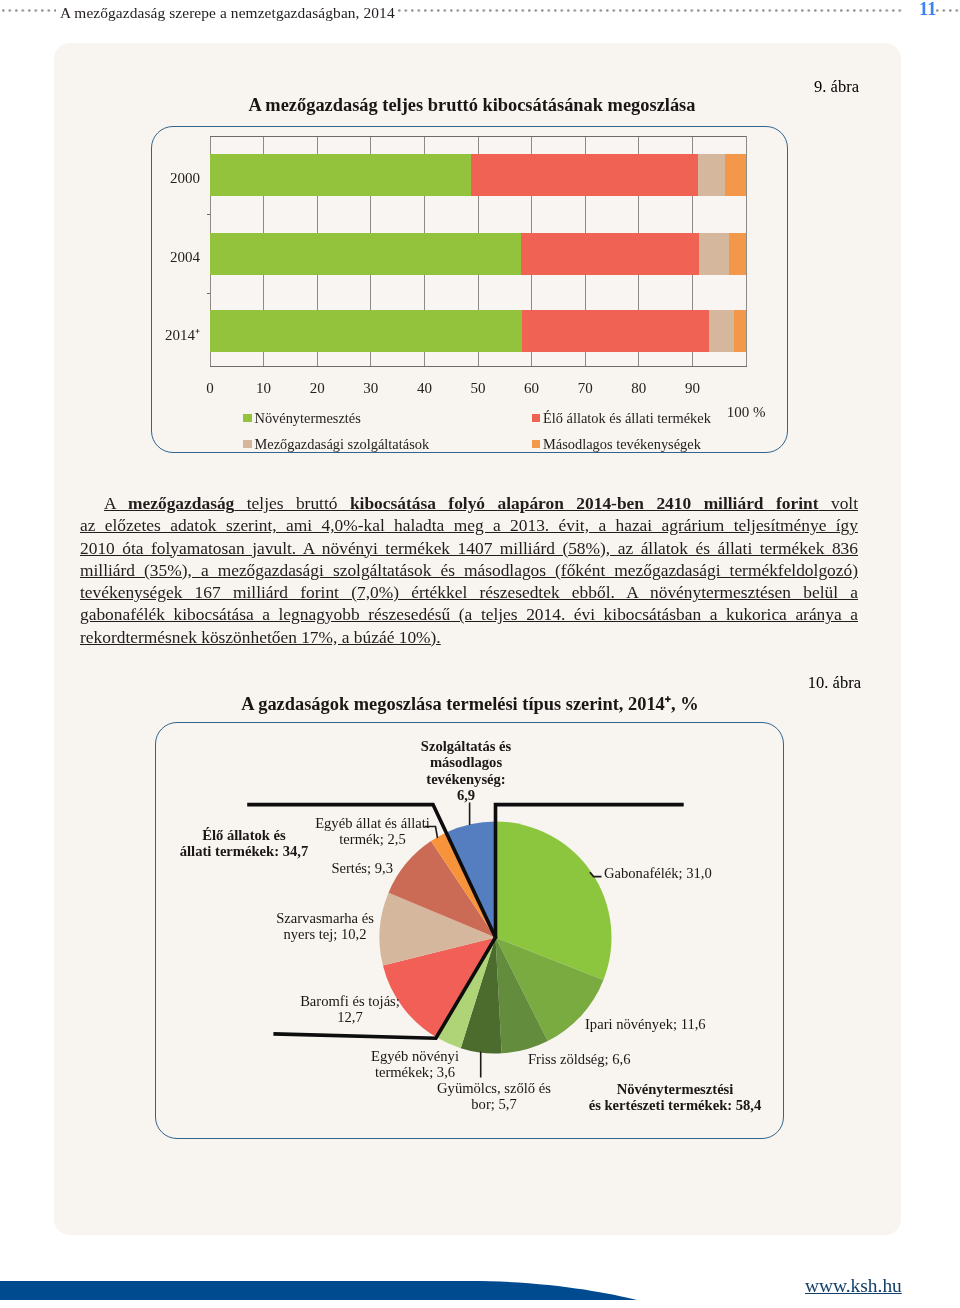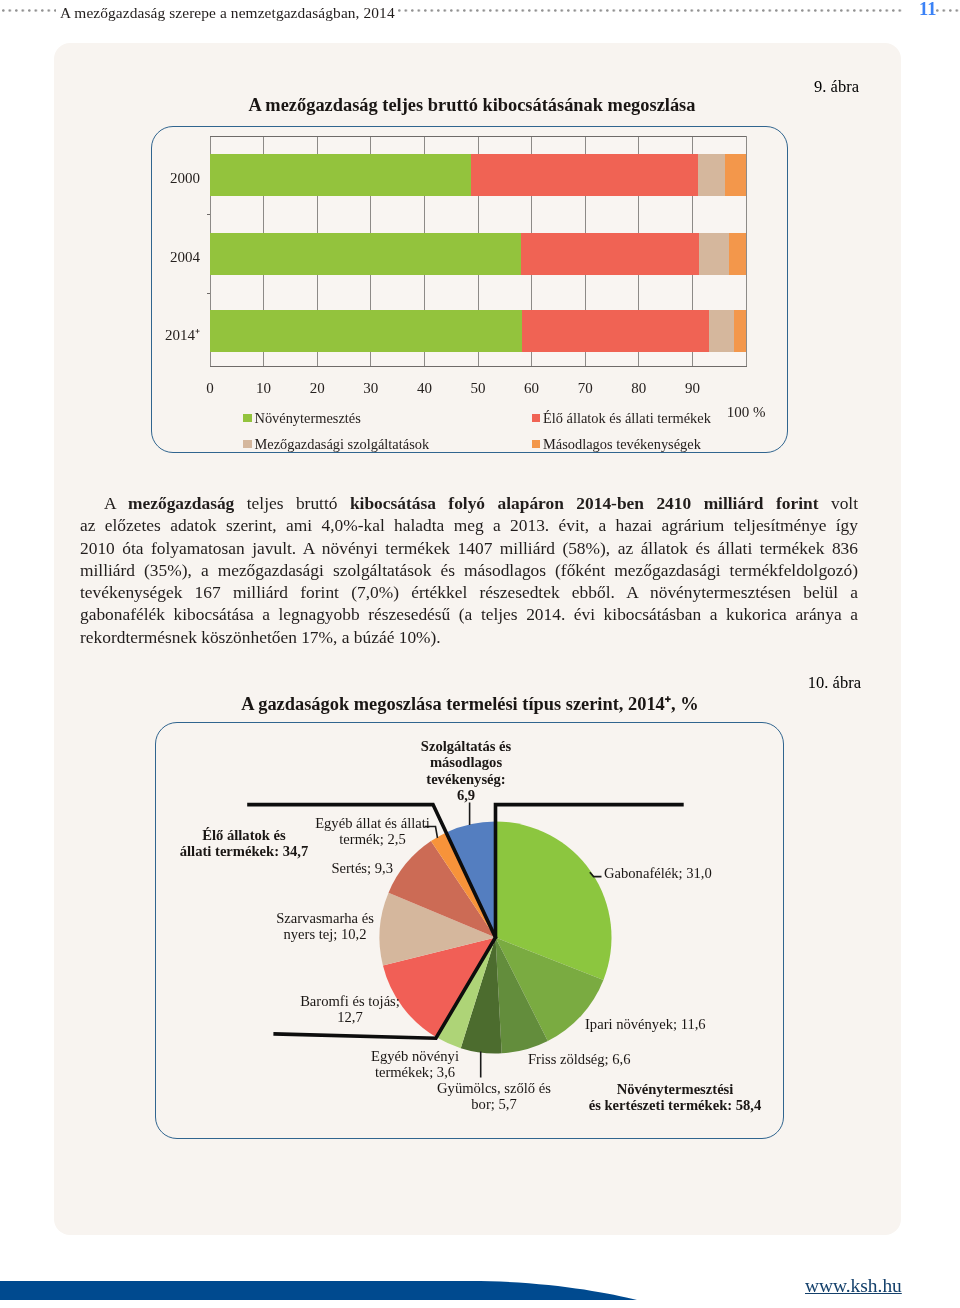--- a/index.html
+++ b/index.html
@@ -33,21 +33,21 @@
   .xtick{position:absolute;font-size:15px;color:#26211f;text-align:center;white-space:nowrap;}
   .legitem{position:absolute;font-size:14.4px;color:#26211f;white-space:nowrap;}
   .legsw{position:absolute;width:8.8px;height:8.6px;}
 
   
   .pielabel{position:absolute;font-size:14.6px;color:#1a1614;text-align:center;line-height:16.4px;}
   .pielabel.b{font-weight:bold;}
 
   
   .bodytext{position:absolute;font-size:17.4px;color:#211d1c;}
-  .bodyline{height:22.3px;line-height:22.3px;text-align:justify;text-align-last:justify;white-space:pre-wrap;}
+  .bodyline{height:22.3px;line-height:22.3px;text-align:justify;text-align-last:justify;white-space:pre-wrap;text-decoration:underline;}
   .bodyline.first{text-indent:24px;}
   .bodyline.last{text-align:left;text-align-last:left;}
 
   
   .ksh{position:absolute;font-size:19.4px;color:#14406b;text-decoration:underline;}
 </style>
 </head>
 <body>
 
 <div class="page">

